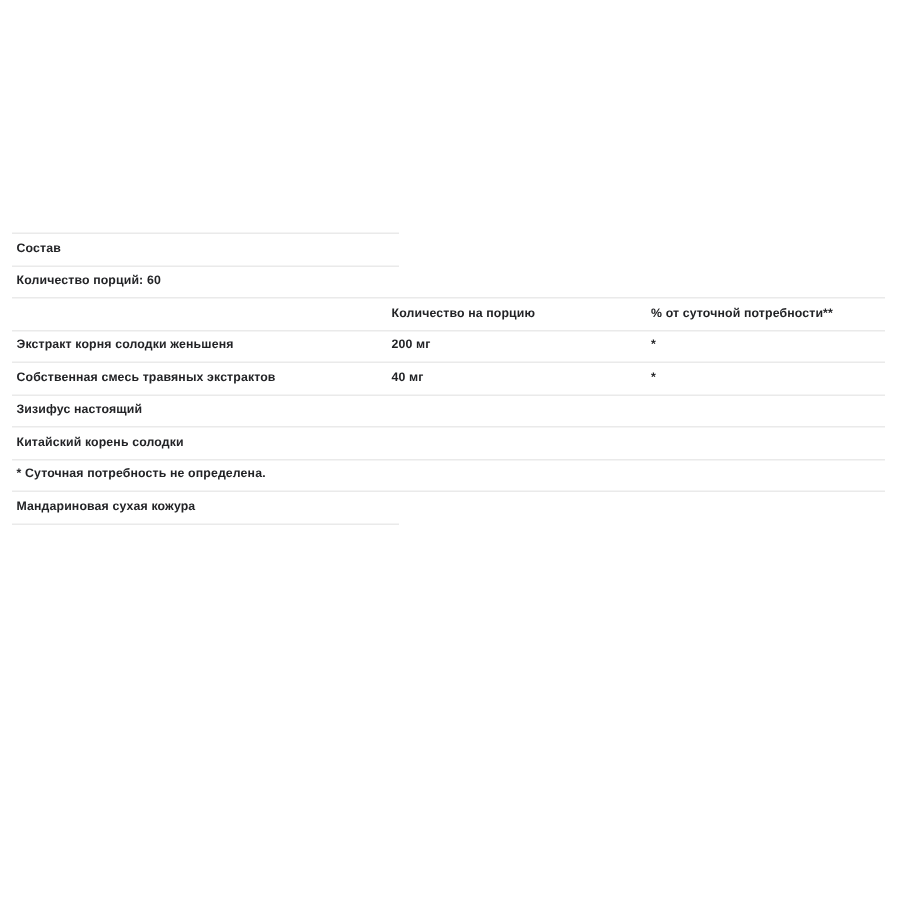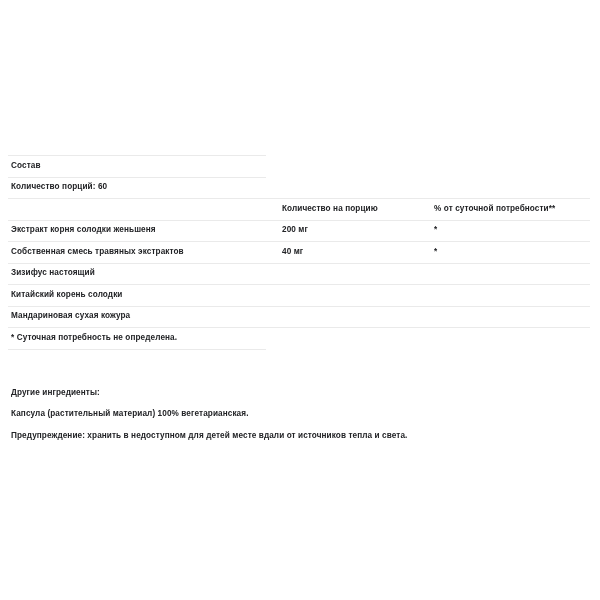--- a/index.html
+++ b/index.html
@@ -49,21 +49,21 @@
   .cell {
     font-size: 8.2px;
     font-weight: bold;
     color: #222326;
     letter-spacing: 0.1px;
     white-space: nowrap;
     line-height: 1;
   }
 
   .c-name  { position: absolute; left: 11px; }
-  .c-amt   { position: absolute; left: 282px; }
+  .c-amt   { position: absolute; left: 261px; }
   .c-dv    { position: absolute; left: 411px; margin-left: 23px; }
 
   
   .closing-rule {
     position: relative;
     height: 10px;
   }
   .closing-rule::before {
     content: "";
     position: absolute;
@@ -136,31 +136,26 @@
       <span class="cell c-dv"></span>
     </div>
 
     <div class="row wide-rule">
       <span class="cell c-name">Китайский корень солодки</span>
       <span class="cell c-amt"></span>
       <span class="cell c-dv"></span>
     </div>
 
     <div class="row wide-rule">
+      <span class="cell c-name">* Суточная потребность не определена.</span>
+    </div>
+
+    <div class="row wide-rule">
       <span class="cell c-name">Мандариновая сухая кожура</span>
       <span class="cell c-amt"></span>
       <span class="cell c-dv"></span>
     </div>
 
-    <div class="row wide-rule">
-      <span class="cell c-name">* Суточная потребность не определена.</span>
-    </div>
-
     <div class="closing-rule"></div>
   </div>
 
-  <div class="footer">
-    <div class="footer-line">Другие ингредиенты:</div>
-    <div class="footer-line">Капсула (растительный материал) 100% вегетарианская.</div>
-    <div class="footer-line">Предупреждение: хранить в недоступном для детей месте вдали от источников тепла и света.</div>
-  </div>
 
 </div>
 
 </body></html>

